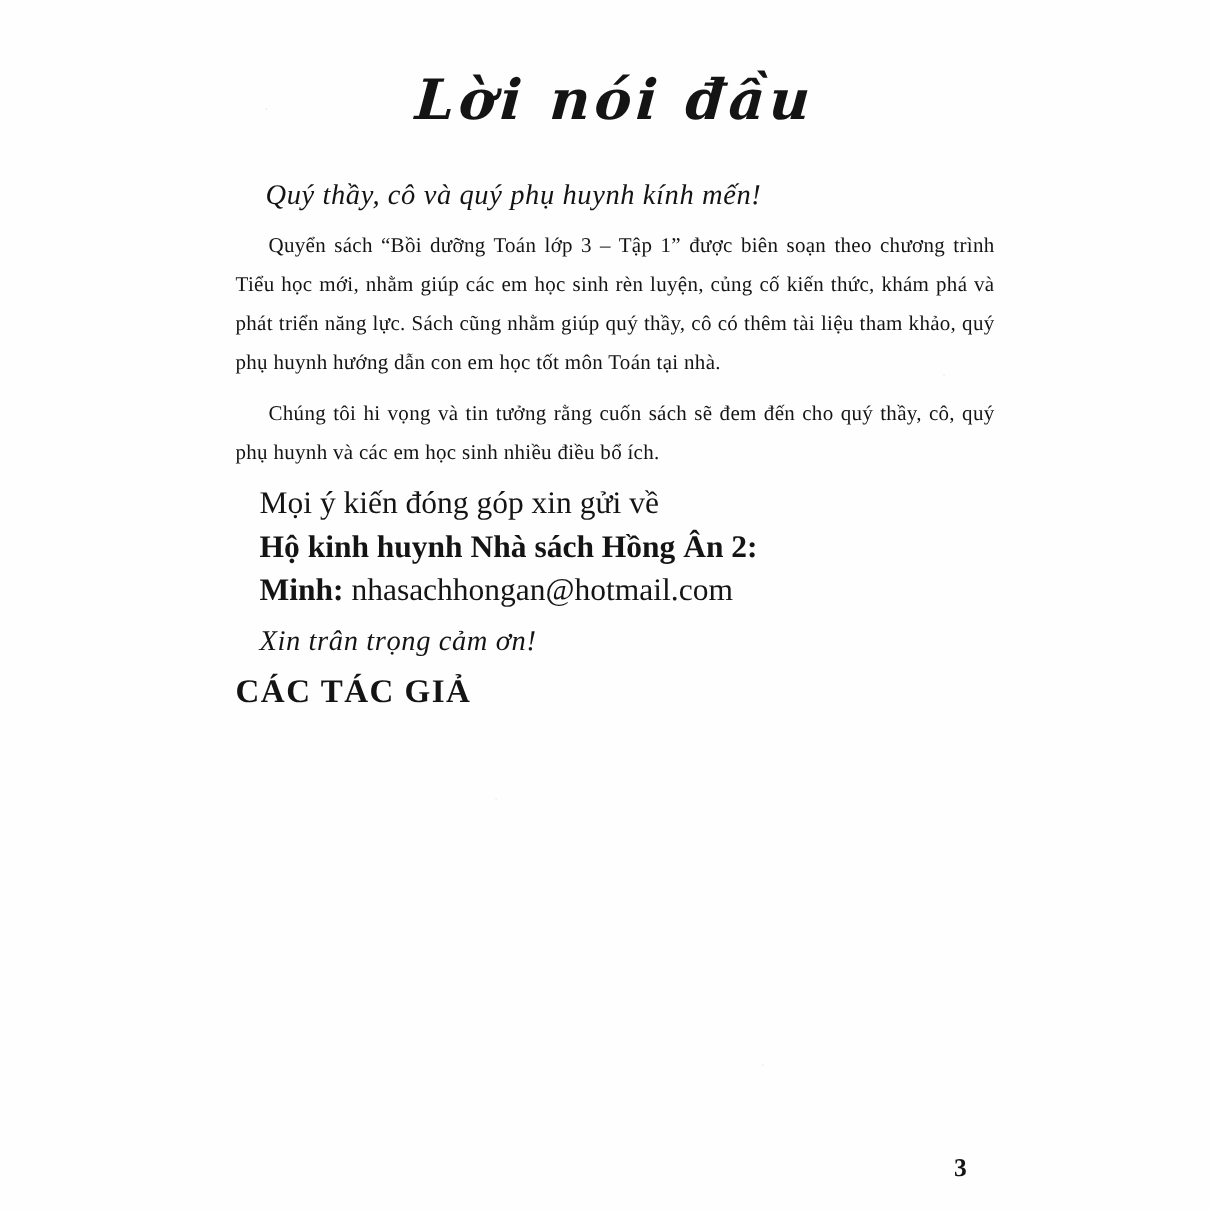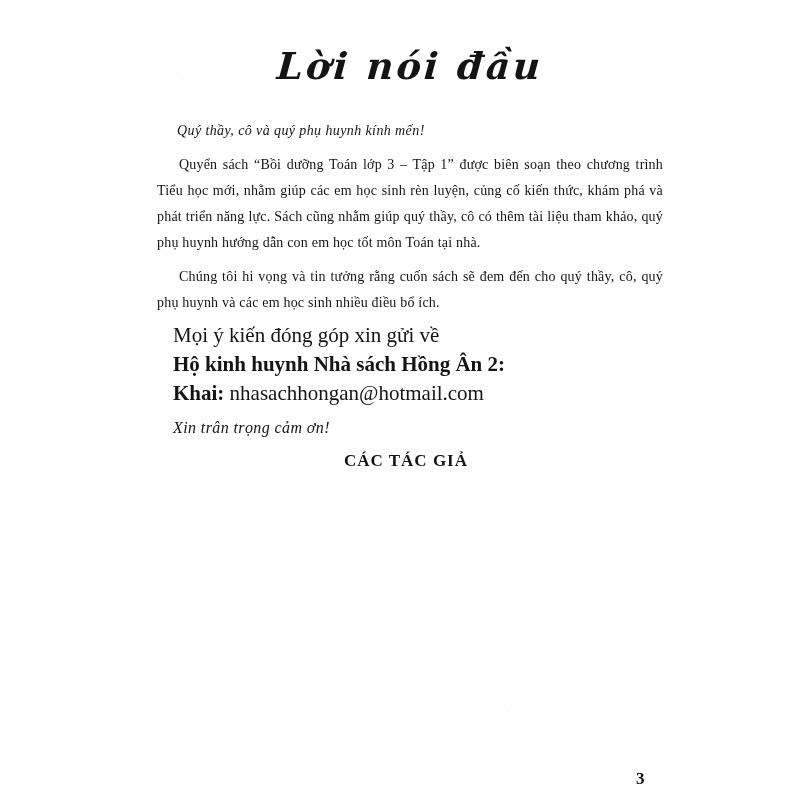--- a/index.html
+++ b/index.html
@@ -35,21 +35,21 @@
     font-style: italic;
     font-weight: bold;
     font-size: 37px;
     letter-spacing: 3px;
     line-height: 1.3;
     transform: skewX(-4deg);
   }
   .greeting p {
     margin: 0;
     font-style: italic;
-    font-size: 14px;
+    font-size: 19px;
     line-height: 26px;
     text-indent: 20px;
     letter-spacing: 0.4px;
   }
   .para {
     margin: 8px 0 0 0;
     font-size: 14px;
     line-height: 26px;
     text-align: justify;
     text-indent: 22px;
@@ -66,30 +66,30 @@
   }
   .contact .bold-line {
     font-weight: bold;
   }
   .email-label {
     font-weight: bold;
   }
   .thanks {
     margin: 7px 0 0 0;
     font-style: italic;
-    font-size: 16px;
+    font-size: 19px;
     line-height: 27px;
     text-indent: 16px;
     letter-spacing: 0.4px;
   }
   .signature {
     margin: 6px 8px 0 0;
-    text-align: center;
+    text-align: left;
     font-weight: bold;
-    font-size: 17px;
+    font-size: 22px;
     line-height: 27px;
     letter-spacing: 1px;
   }
   .page-number {
     position: absolute;
     left: 636px;
     top: 769px;
     font-weight: bold;
     font-size: 17px;
   }
@@ -107,21 +107,21 @@
     </div>
 
     <p class="para">Quyển sách “Bồi dưỡng Toán lớp 3 – Tập 1” được biên soạn theo chương trình Tiểu học mới, nhằm giúp các em học sinh rèn luyện, củng cố kiến thức, khám phá và phát triển năng lực. Sách cũng nhằm giúp quý thầy, cô có thêm tài liệu tham khảo, quý phụ huynh hướng dẫn con em học tốt môn Toán tại nhà.</p>
 
     <p class="para">Chúng tôi hi vọng và tin tưởng rằng cuốn sách sẽ đem đến cho quý thầy, cô, quý phụ huynh và các em học sinh nhiều điều bổ ích.</p>
 
 
     <div class="contact">
       <p>Mọi ý kiến đóng góp xin gửi về</p>
       <p class="bold-line">Hộ kinh huynh Nhà sách Hồng Ân 2:</p>
-      <p><span class="email-label">Khai:</span><span> nhasachhongan@hotmail.com</span></p>
+      <p><span class="email-label">Minh:</span><span> nhasachhongan@hotmail.com</span></p>
     </div>
 
     <p class="thanks">Xin trân trọng cảm ơn!</p>
 
     <p class="signature">CÁC TÁC GIẢ</p>
 
   </div>
 
   <div class="page-number">3</div>
 </div>

